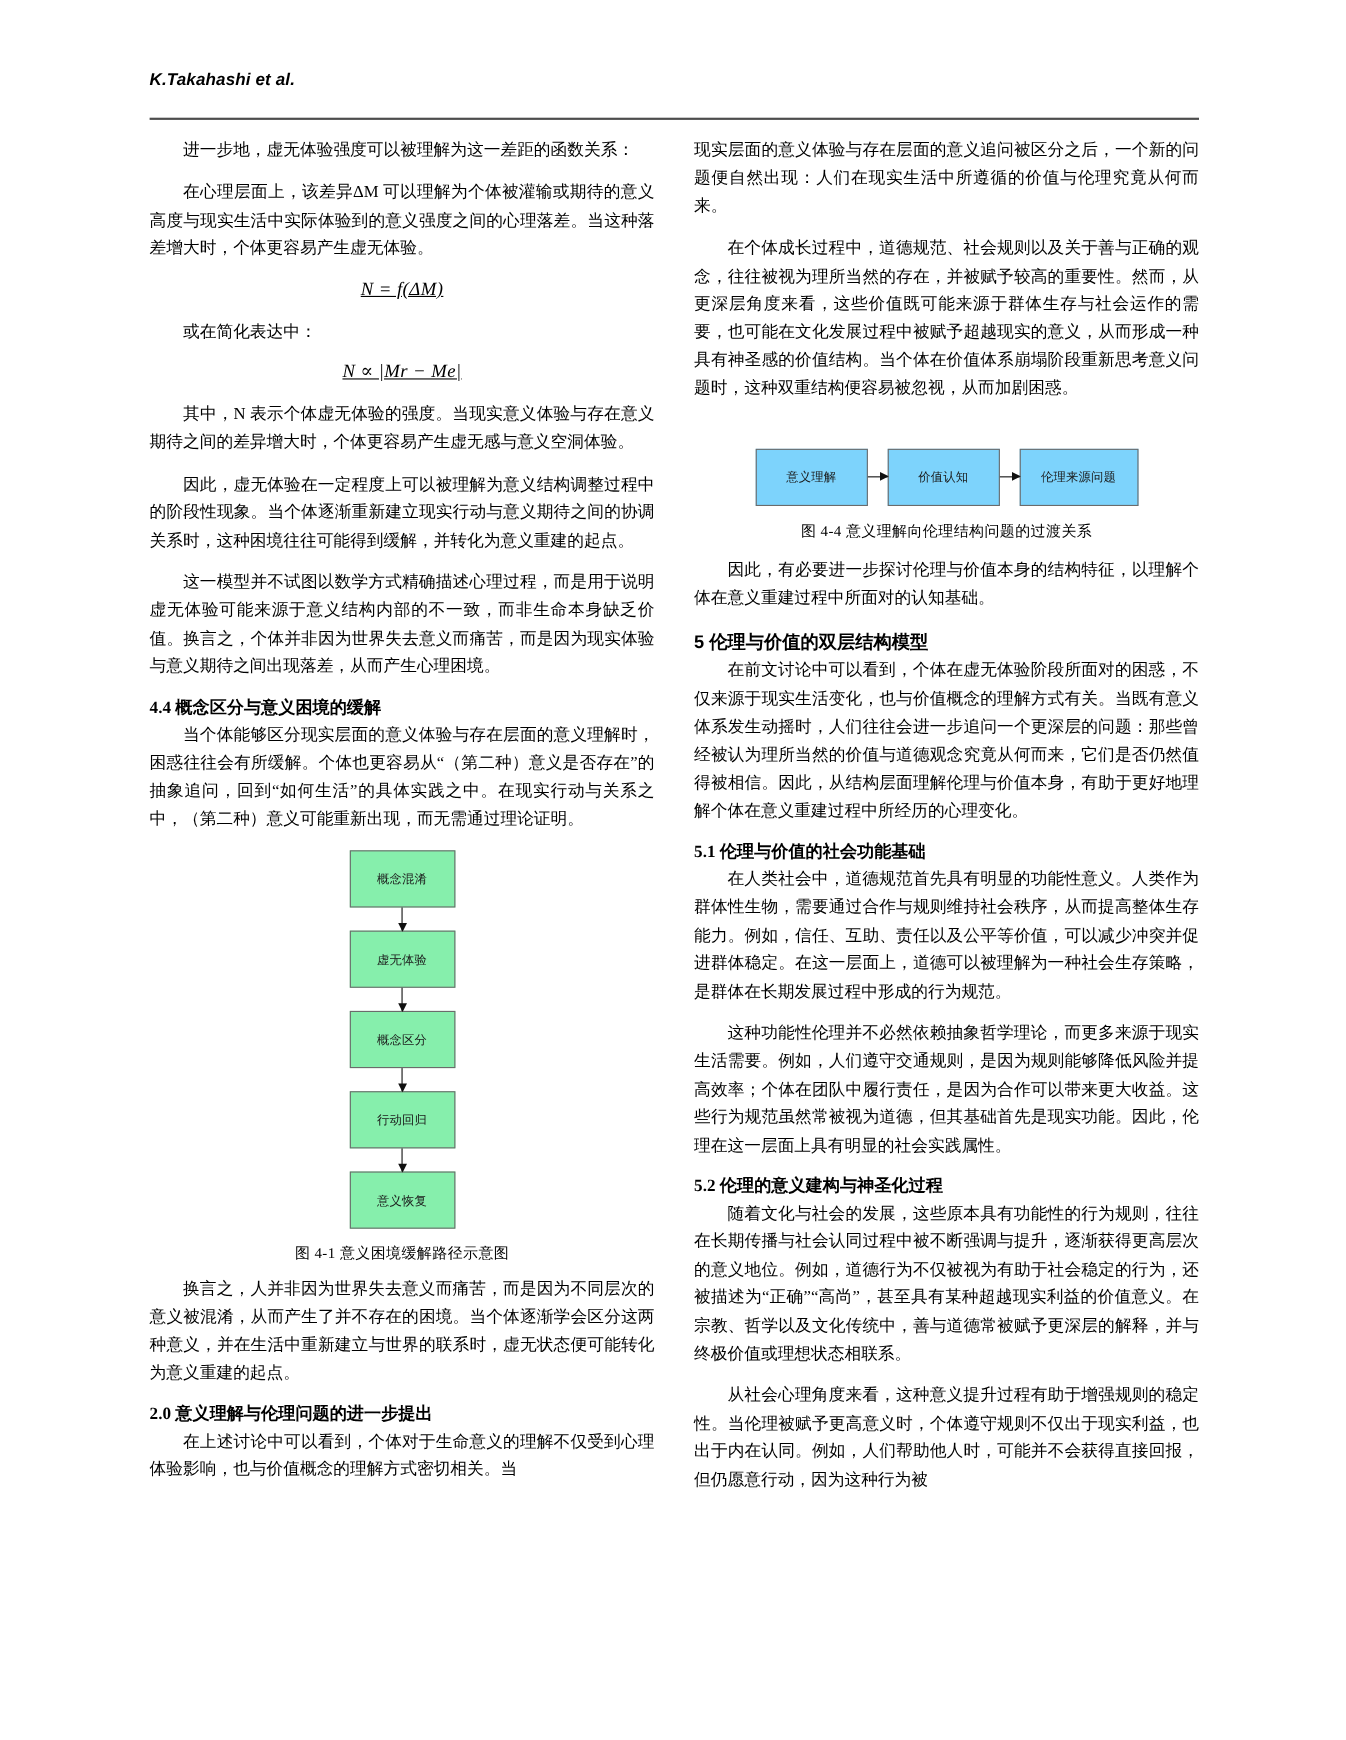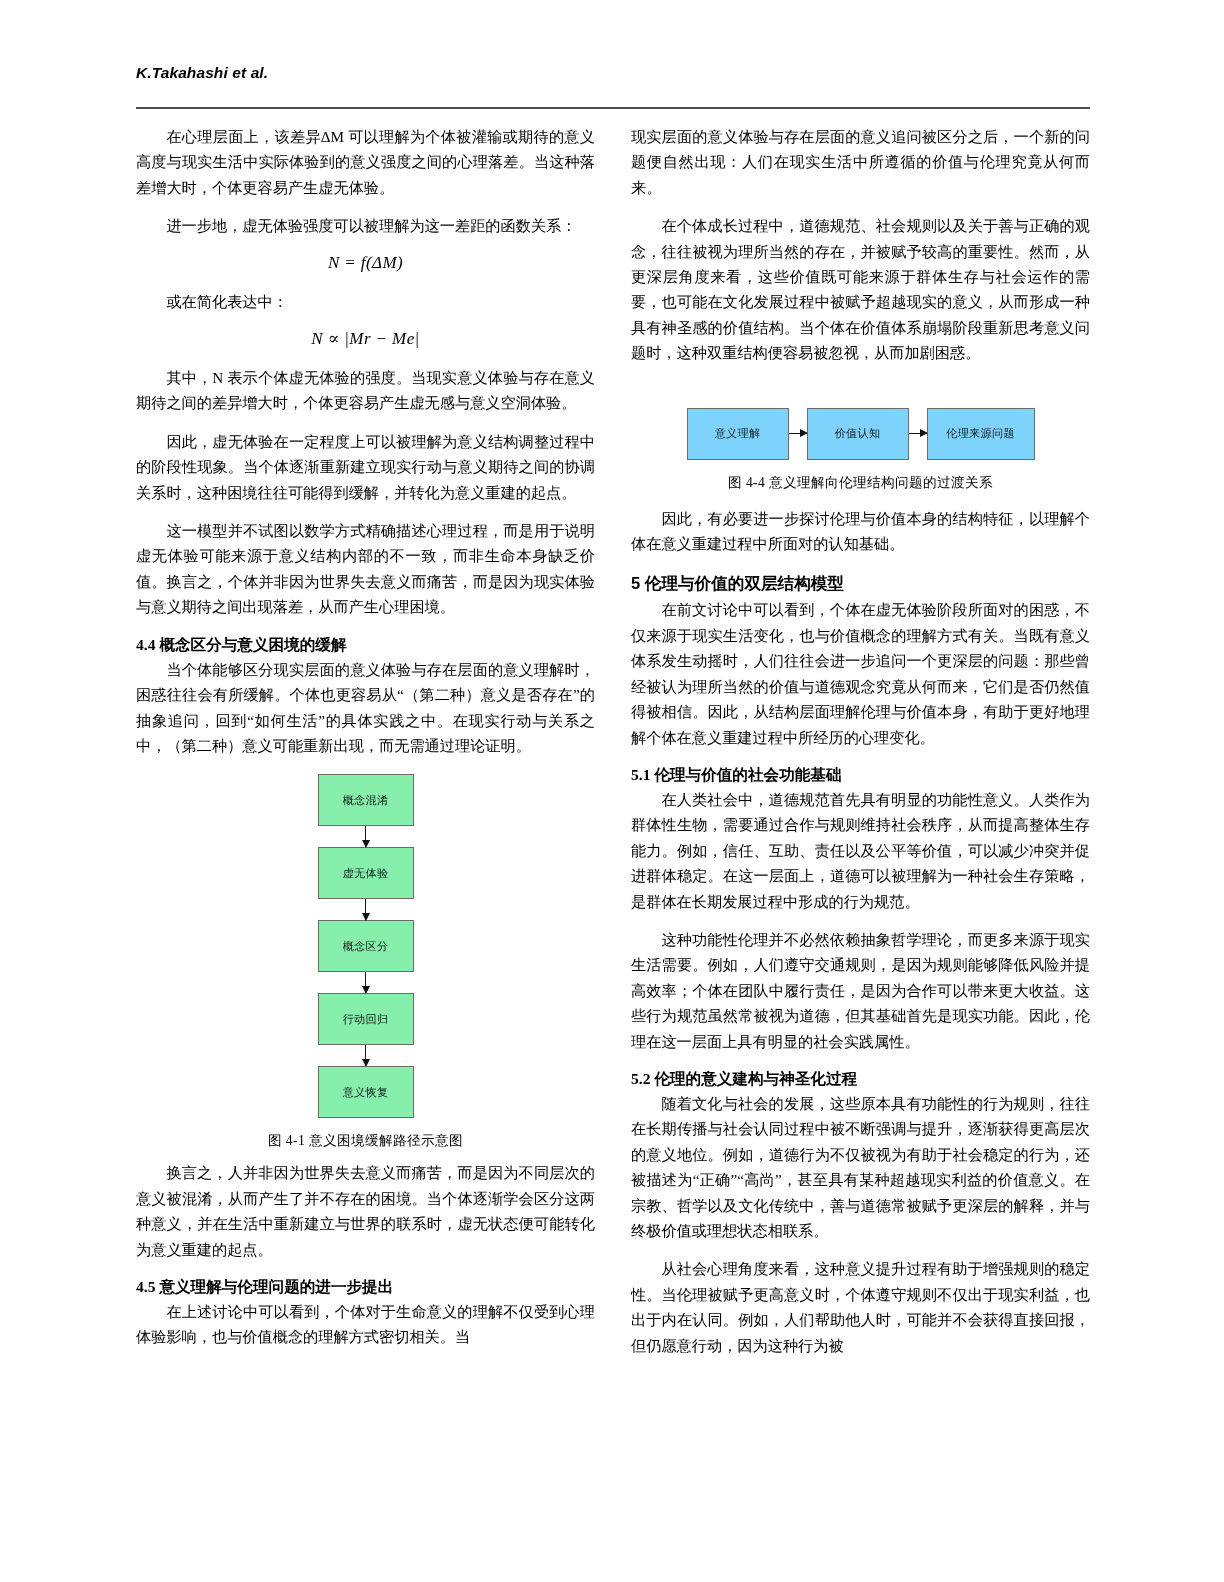--- a/index.html
+++ b/index.html
@@ -88,20 +88,21 @@
   }
 
   
   .formula {
     margin: 14px 0 16px 0;
     text-align: center;
     font-family: "Liberation Serif", "DejaVu Serif", serif;
     font-style: italic;
     font-size: 17px;
     letter-spacing: 0.4px;
+    text-decoration: underline;
   }
 
   
   .figure {
     margin: 16px 0 10px 0;
   }
   .fig-caption {
     margin-top: 14px;
     text-align: center;
     font-family: "Liberation Serif", "DejaVu Serif", serif;
@@ -194,22 +195,22 @@
 
 <div class="page">
 
   <div class="running-head">K.Takahashi et al.</div>
   <div class="head-rule"></div>
 
   <div class="columns">
 
     <div class="col col-left">
 
+      <p class="body-text">进一步地，虚无体验强度可以被理解为这一差距的函数关系：</p>
       <p class="body-text">在心理层面上，该差异ΔM 可以理解为个体被灌输或期待的意义高度与现实生活中实际体验到的意义强度之间的心理落差。当这种落差增大时，个体更容易产生虚无体验。</p>
-      <p class="body-text">进一步地，虚无体验强度可以被理解为这一差距的函数关系：</p>
 
       <div class="formula">
         <span>N = f(ΔM)</span>
       </div>
 
       <p class="body-text">或在简化表达中：</p>
 
       <div class="formula">
         <span>N ∝ |Mr − Me|</span>
       </div>
@@ -231,21 +232,21 @@
           <div class="arrow-v"></div>
           <div class="flow-box">行动回归</div>
           <div class="arrow-v"></div>
           <div class="flow-box">意义恢复</div>
         </div>
         <div class="fig-caption">图 4-1 意义困境缓解路径示意图</div>
       </div>
 
       <p class="body-text">换言之，人并非因为世界失去意义而痛苦，而是因为不同层次的意义被混淆，从而产生了并不存在的困境。当个体逐渐学会区分这两种意义，并在生活中重新建立与世界的联系时，虚无状态便可能转化为意义重建的起点。</p>
 
-      <h3 class="section-heading">4.5 意义理解与伦理问题的进一步提出</h3>
+      <h3 class="section-heading">2.0 意义理解与伦理问题的进一步提出</h3>
       <p class="body-text">在上述讨论中可以看到，个体对于生命意义的理解不仅受到心理体验影响，也与价值概念的理解方式密切相关。当</p>
     </div>
 
     <div class="col col-right">
 
       <p class="body-text no-indent">现实层面的意义体验与存在层面的意义追问被区分之后，一个新的问题便自然出现：人们在现实生活中所遵循的价值与伦理究竟从何而来。</p>
       <p class="body-text">在个体成长过程中，道德规范、社会规则以及关于善与正确的观念，往往被视为理所当然的存在，并被赋予较高的重要性。然而，从更深层角度来看，这些价值既可能来源于群体生存与社会运作的需要，也可能在文化发展过程中被赋予超越现实的意义，从而形成一种具有神圣感的价值结构。当个体在价值体系崩塌阶段重新思考意义问题时，这种双重结构便容易被忽视，从而加剧困惑。</p>
 
       <div class="figure" style="margin-top:42px;">
         <div class="flow-horz">

